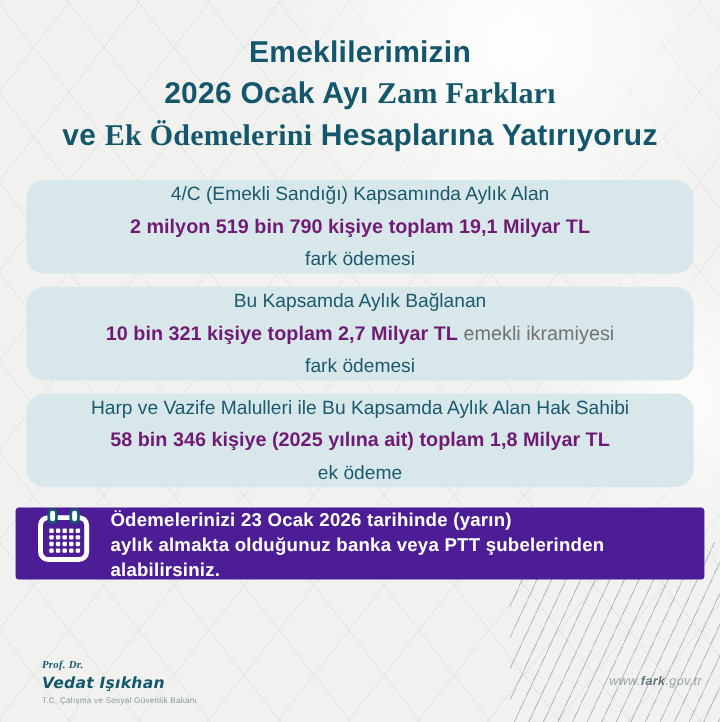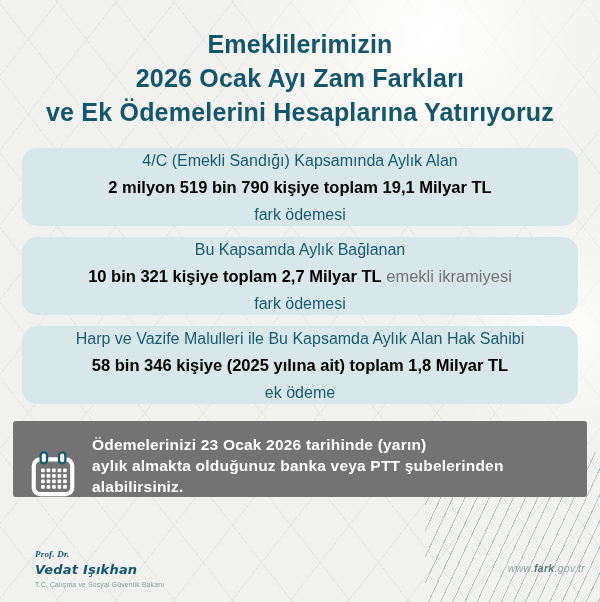--- a/index.html
+++ b/index.html
@@ -20,21 +20,21 @@
     padding-top: 27px;
     text-align: center;
     color: #14566b;
     font-size: 25px;
     line-height: 34px;
     font-weight: 700;
     letter-spacing: 0.2px;
     white-space: nowrap;
   }
   .header .xbold {
-    font-family: Liberation Sans, sans-serif;
+    font-family: Liberation Serif, serif;
     font-weight: 700;
   }
 
   
   .cards { margin: 19px 22px 0 22px; }
   .card {
     background: #d8e7ea;
     border-radius: 15px;
     height: 78px;
     margin-bottom: 11px;
@@ -44,40 +44,40 @@
     text-align: center;
     padding: 0 18px;
   }
   .card-line {
     font-size: 16px;
     line-height: 27px;
     color: #1b5a6e;
     white-space: nowrap;
   }
   .card-line .highlight {
-    color: #000000;
+    color: #701a75;
     font-weight: 700;
     font-size: 16.5px;
   }
   .card-line .teal-bold {
     color: #737373;
     font-weight: 400;
     font-size: 16.5px;
   }
 
   
   .banner {
     position: relative;
     z-index: 1;
     margin: 17px 13px 0 13px;
-    height: 76px;
-    background: #737373;
+    height: 60px;
+    background: #4c1d95;
     border-radius: 3px;
     display: flex;
-    align-items: flex-end;
+    align-items: flex-start;
   }
   .banner .cal {
     flex: 0 0 auto;
     margin-left: 18px;
     width: 44px;
     height: 46px;
   }
   .banner .btext {
     margin-left: 17px;
     color: #ffffff;

